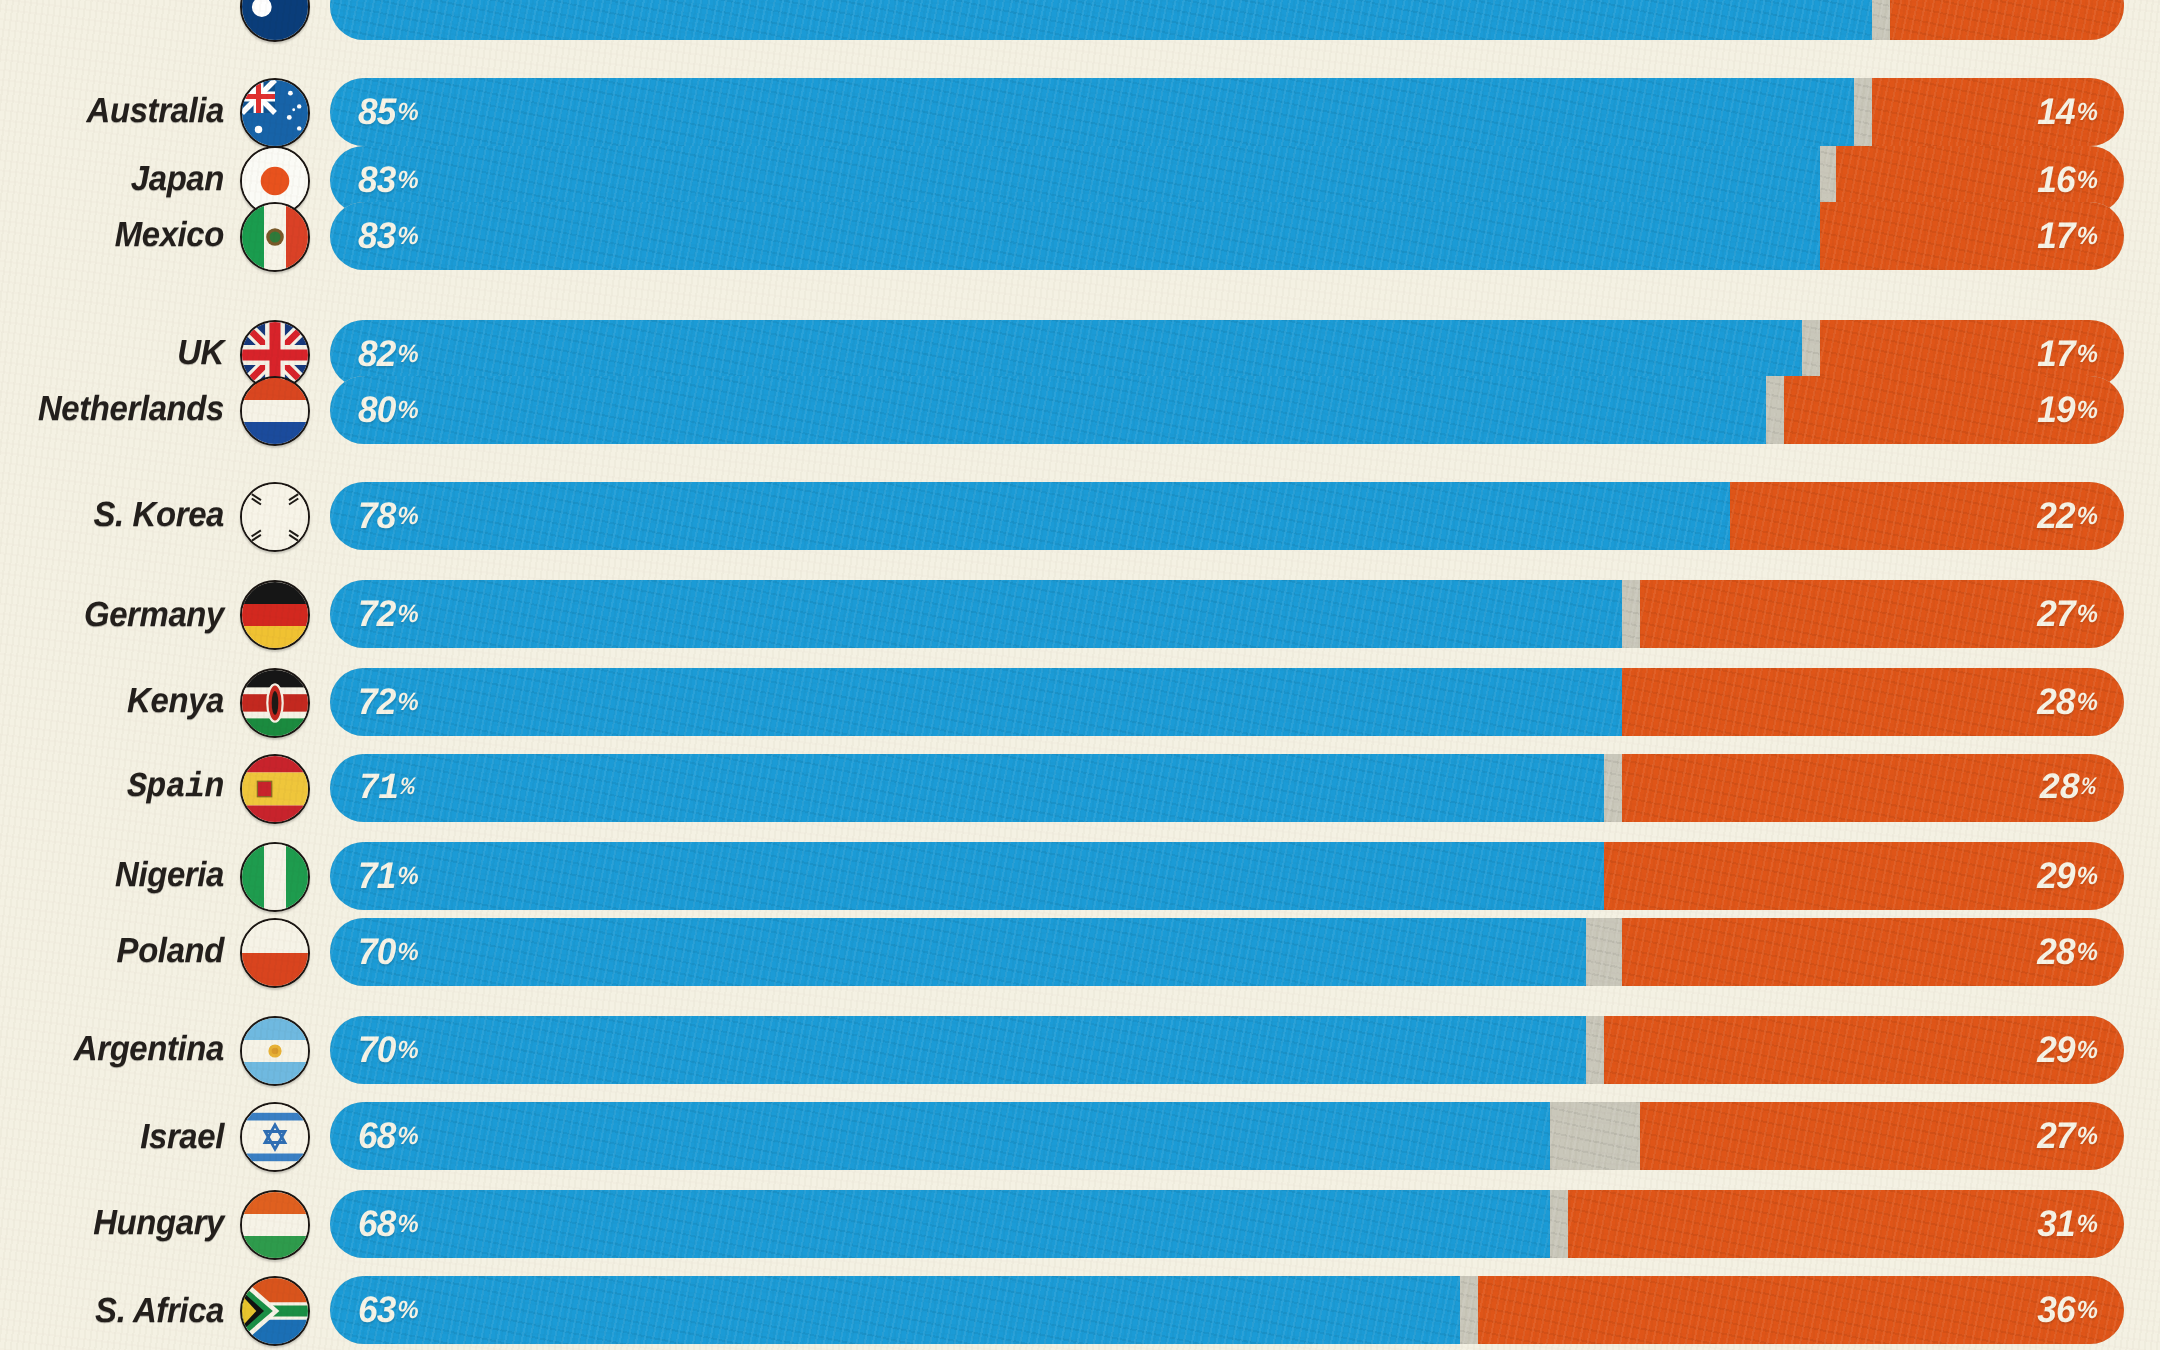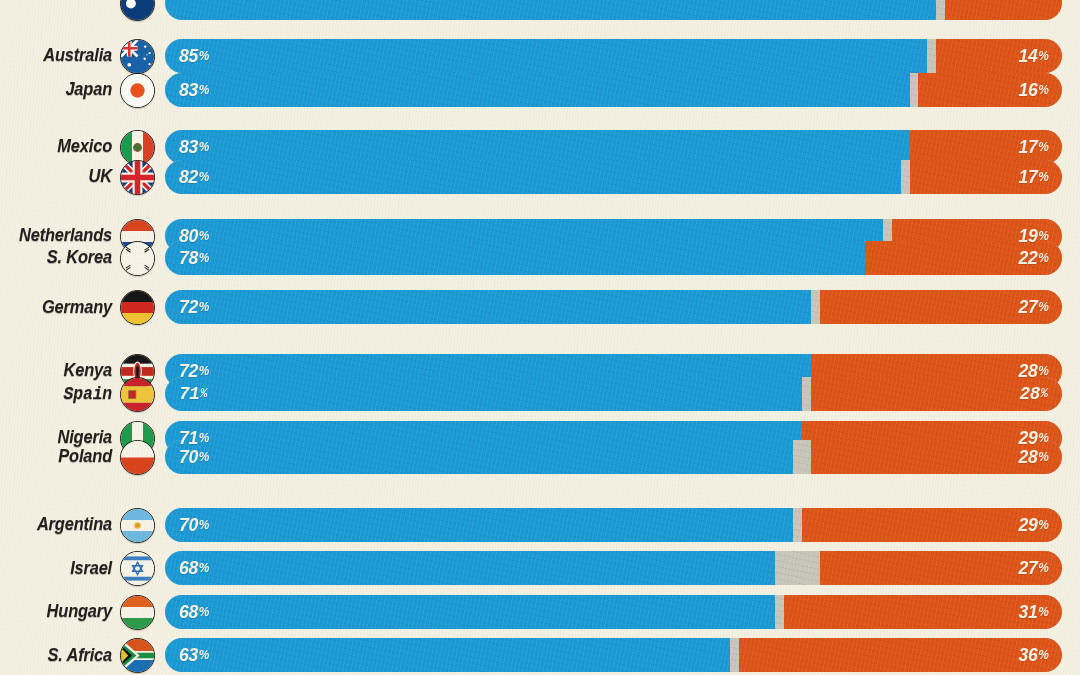--- a/index.html
+++ b/index.html
@@ -157,21 +157,21 @@
         <div class="val left">
           <span>83</span>
           <span class="pct">%</span>
         </div>
         <div class="val right">
           <span>16</span>
           <span class="pct">%</span>
         </div>
       </div>
     </div>
-    <div class="row" style="top: 125px;">
+    <div class="row" style="top: 96px;">
       <div class="label">Mexico</div>
       <div class="flag">
         <svg viewBox="0 0 60 60">
           <rect width="20" height="60" fill="#1a9c4e"></rect>
           <rect x="20" width="20" height="60" fill="#f7f4e8"></rect>
           <rect x="40" width="20" height="60" fill="#da4126"></rect>
           <circle cx="30" cy="30" r="8" fill="#7a5a2a"></circle>
           <circle cx="30" cy="30" r="5" fill="#2f7a3a"></circle>
         </svg>
       </div>
@@ -206,21 +206,21 @@
         <div class="val left">
           <span>82</span>
           <span class="pct">%</span>
         </div>
         <div class="val right">
           <span>17</span>
           <span class="pct">%</span>
         </div>
       </div>
     </div>
-    <div class="row" style="top: 214px; padding-left: 24px;">
+    <div class="row" style="top: 183px; padding-left: 24px;">
       <div class="label">Netherlands</div>
       <div class="flag">
         <svg viewBox="0 0 60 60">
           <rect width="60" height="20" fill="#d94620"></rect>
           <rect y="20" width="60" height="20" fill="#f6f3e7"></rect>
           <rect y="40" width="60" height="20" fill="#1b4b9c"></rect>
         </svg>
       </div>
       <div class="track">
         <div class="seg blue" style="width: 80%; background: rgb(27, 155, 214);"></div>
@@ -284,21 +284,21 @@
         <div class="val left">
           <span>72</span>
           <span class="pct">%</span>
         </div>
         <div class="val right">
           <span>27</span>
           <span class="pct">%</span>
         </div>
       </div>
     </div>
-    <div class="row" style="top: 349px;">
+    <div class="row" style="top: 329px;">
       <div class="label">Kenya</div>
       <div class="flag">
         <svg viewBox="0 0 60 60">
           <rect width="60" height="16" fill="#161616"></rect>
           <rect y="16" width="60" height="6" fill="#f5f2e6"></rect>
           <rect y="22" width="60" height="16" fill="#c3281f"></rect>
           <rect y="38" width="60" height="6" fill="#f5f2e6"></rect>
           <rect y="44" width="60" height="16" fill="#1b8b3f"></rect>
           <ellipse cx="30" cy="30" rx="7" ry="17" fill="#c3281f" stroke="#f5f2e6" stroke-width="2"></ellipse>
           <ellipse cx="30" cy="30" rx="3" ry="11" fill="#1d1a16"></ellipse>
@@ -356,21 +356,21 @@
         <div class="val left">
           <span>71</span>
           <span class="pct">%</span>
         </div>
         <div class="val right">
           <span>29</span>
           <span class="pct">%</span>
         </div>
       </div>
     </div>
-    <div class="row" style="top: 435px;">
+    <div class="row" style="top: 454px;">
       <div class="label">Poland</div>
       <div class="flag">
         <svg viewBox="0 0 60 60">
           <rect width="60" height="30" fill="#f6f3e7"></rect>
           <rect y="30" width="60" height="30" fill="#d9441e"></rect>
         </svg>
       </div>
       <div class="track">
         <div class="seg blue" style="width: 70%; background: rgb(27, 155, 214);"></div>
         <div class="seg gray" style="left: 70%; width: 2%; background: rgb(201, 199, 186);"></div>

